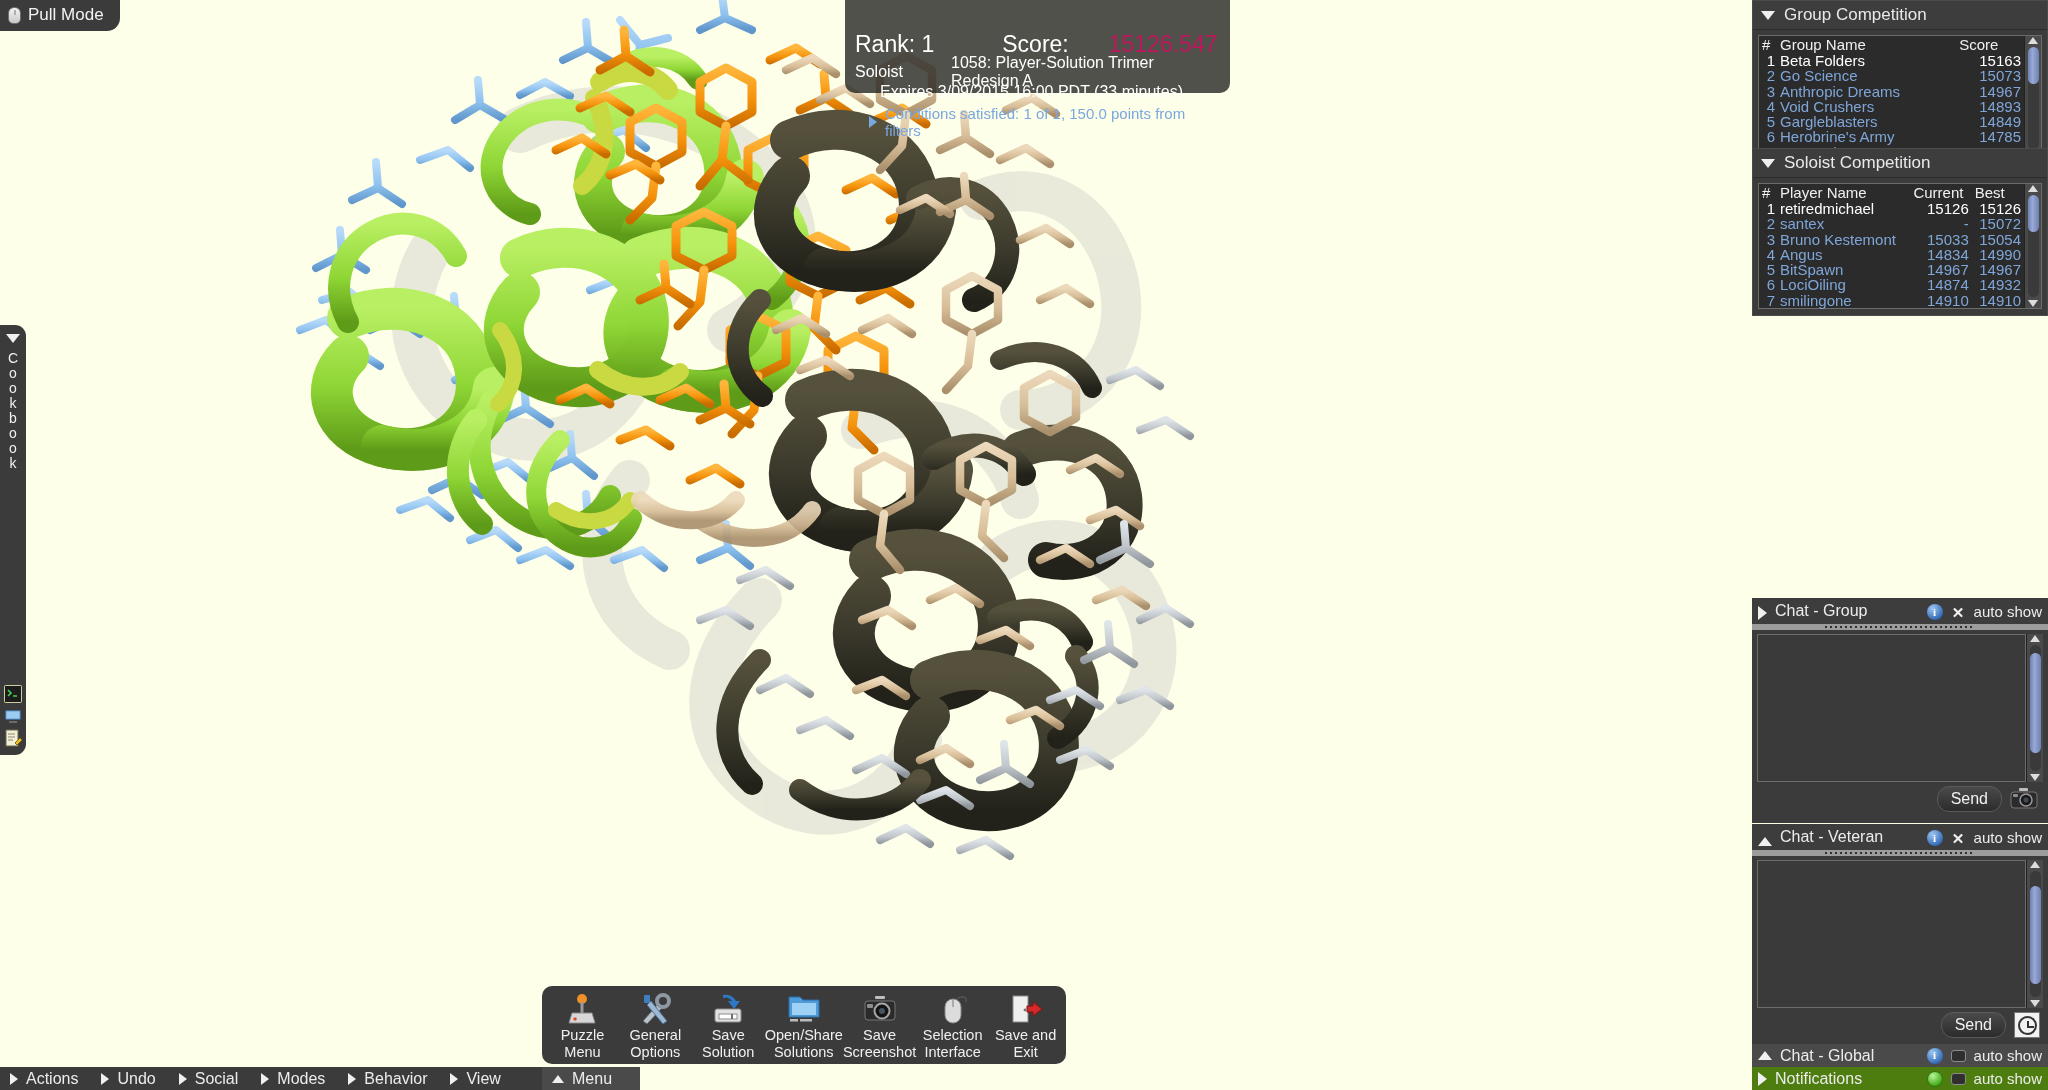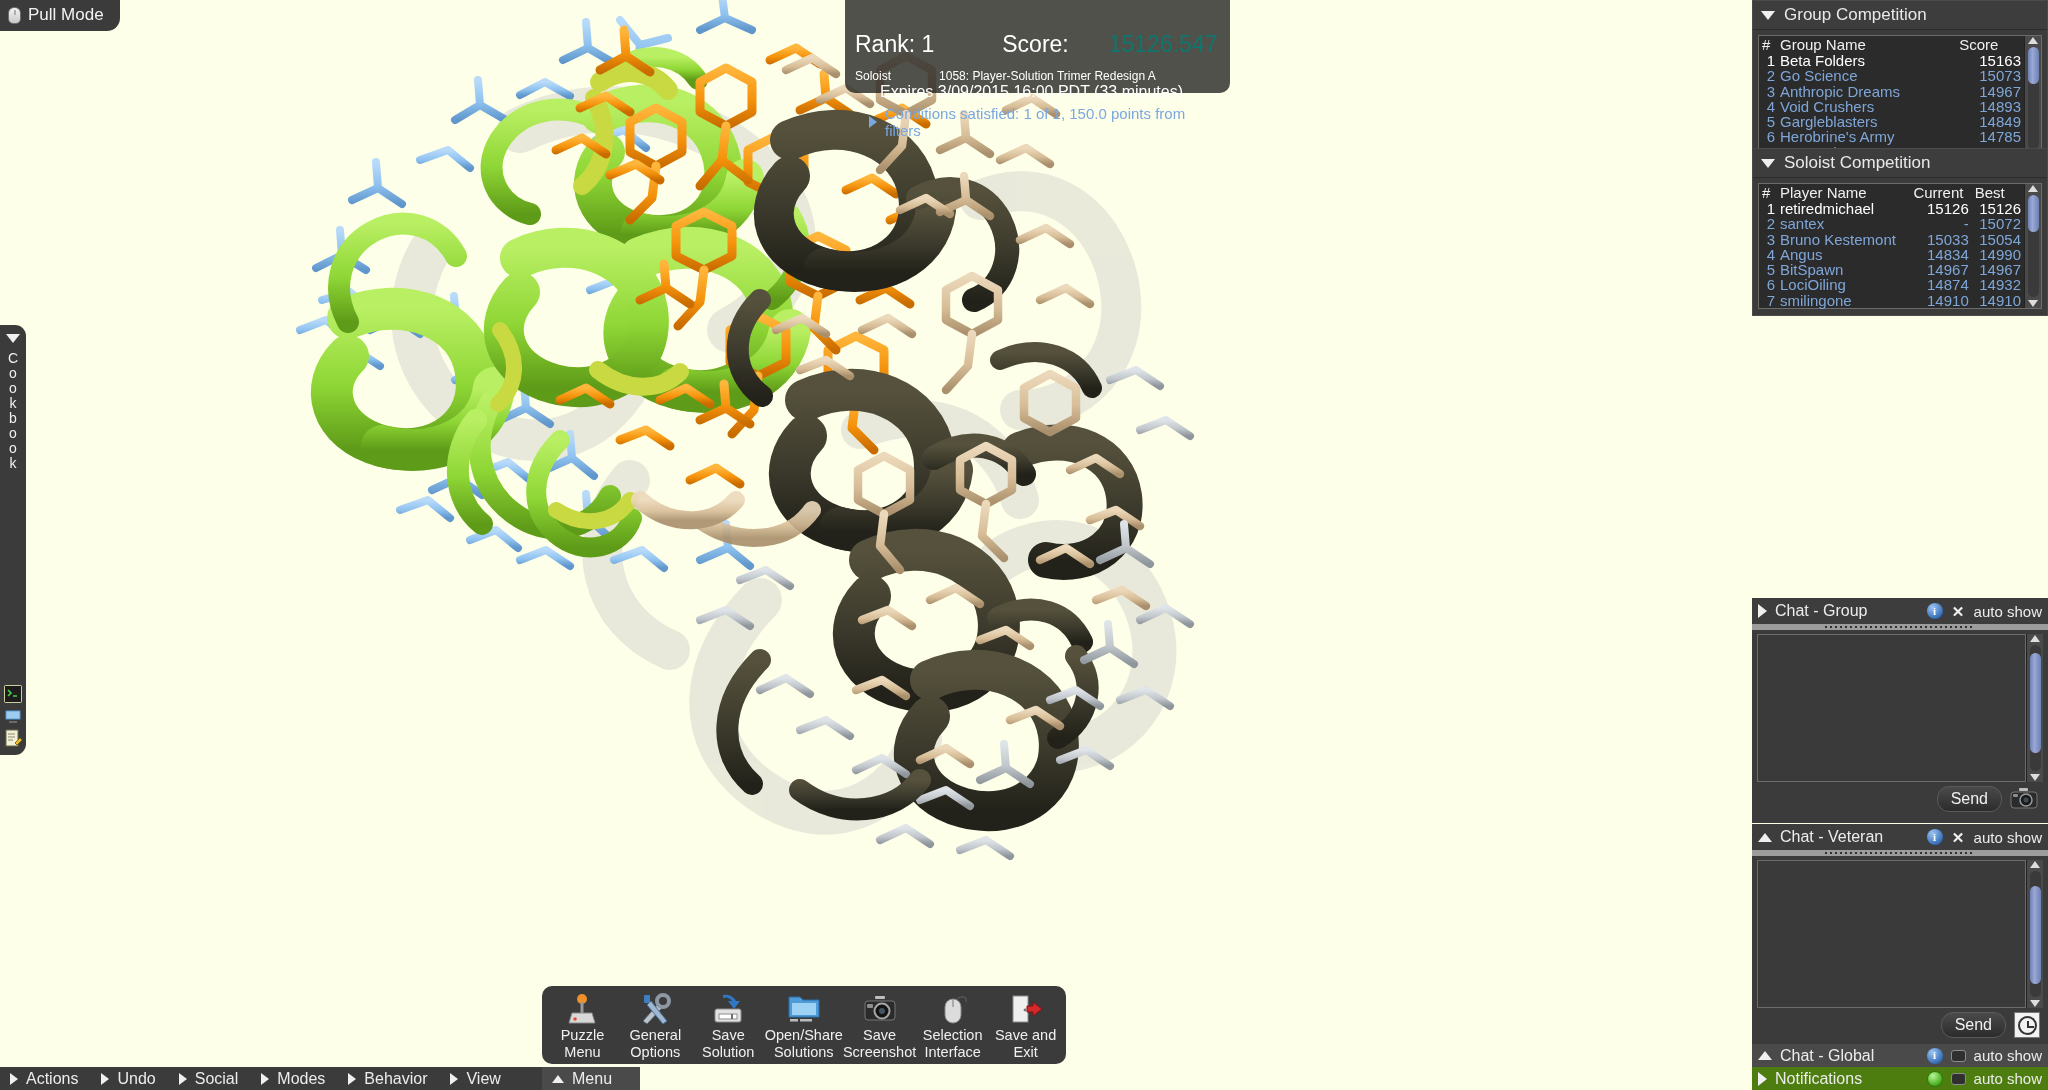--- a/index.html
+++ b/index.html
@@ -64,22 +64,22 @@
   
   #score-hud {
     position: absolute; left: 845px; top: 0; width: 385px; height: 93px;
     background: rgba(20,20,20,0.74); color: #fff;
     border-bottom-left-radius: 10px; border-bottom-right-radius: 10px;
     z-index: 30; padding: 2px 10px 0 10px;
   }
   .hud-row1 { display: flex; align-items: baseline; font-size: 23px; height: 30px; margin-top: 29px; }
   .hud-rank { flex: 0 0 auto; }
   .hud-score-label { margin-left: 68px; }
-  .hud-score-val { margin-left: 40px; color: #0f766e; }
-  .hud-row2 { display: flex; font-size: 12px; height: 22px; align-items: flex-end; }
+  .hud-score-val { margin-left: 40px; color: #be185d; }
+  .hud-row2 { display: flex; font-size: 16px; height: 22px; align-items: center; }
   .hud-soloist { flex: 0 0 auto; }
   .hud-puzzle { margin-left: 48px; }
   .hud-row3 { font-size: 16px; text-align: center; padding-right: 12px; height: 22px; }
   .hud-row4 { display: flex; align-items: center; gap: 8px; font-size: 15px; color: #79a7e0; padding-left: 14px; }
   .hud-row4 .tri-right { border-left-color: #79a7e0; border-top-width:6px; border-bottom-width:6px; border-left-width:8px; }
 
   
   #grp-panel { position: absolute; left: 1752px; top: 0; width: 296px; z-index: 20; }
   #solo-panel { position: absolute; left: 1752px; top: 148px; width: 296px; z-index: 20; }
   .comp-body { background:#3b3b3b; padding: 5px 5px 6px 5px; }
@@ -100,21 +100,21 @@
   .sb-dn { border-left:5px solid transparent;border-right:5px solid transparent;border-top:7px solid #ddd; }
   .sb-track { flex:1 1 auto; width: 11px; background:#3a3a3a; border-radius:6px; margin:3px 0; position:relative; }
   .sb-thumb { position:absolute; left:0; top:0; width:11px; height:36%; border-radius:6px;
               background: linear-gradient(90deg,#6d81b4,#9aa9d6 40%,#6d81b4); }
 
   
   .chat-panel { position: absolute; left: 1752px; width: 296px; z-index: 20; background:#3b3b3b; }
   #chat-group { top: 598px; height: 225px; }
   #chat-veteran { top: 824px; height: 225px; }
   .chat-head {
-    display:flex; align-items:center; gap:8px; background:#3d3d3d;
+    display:flex; align-items:flex-end; gap:8px; background:#3d3d3d;
     color:#ececec; font-size:16px; padding:4px 6px; height:26px;
   }
   .chat-head .title { flex: 1 1 auto; }
   .info-ico {
     width:16px;height:16px;border-radius:50%; flex:0 0 auto;
     background: radial-gradient(circle at 35% 28%, #9ec6f2, #2f68b4 75%);
     color:#fff; font-size:11px; font-weight:bold; font-family:"Liberation Serif", serif;
     display:flex;align-items:center;justify-content:center; line-height:1;
   }
   .green-ico {

